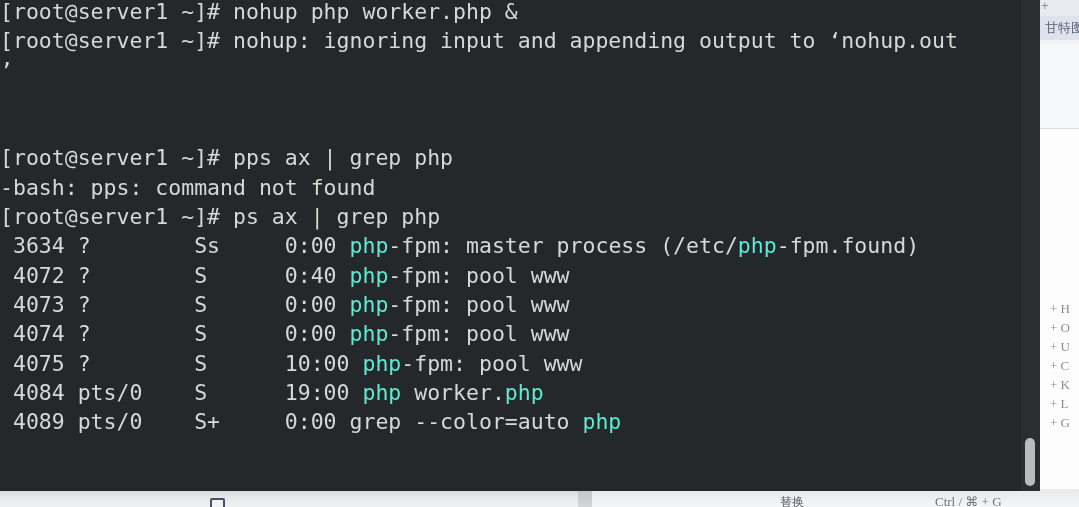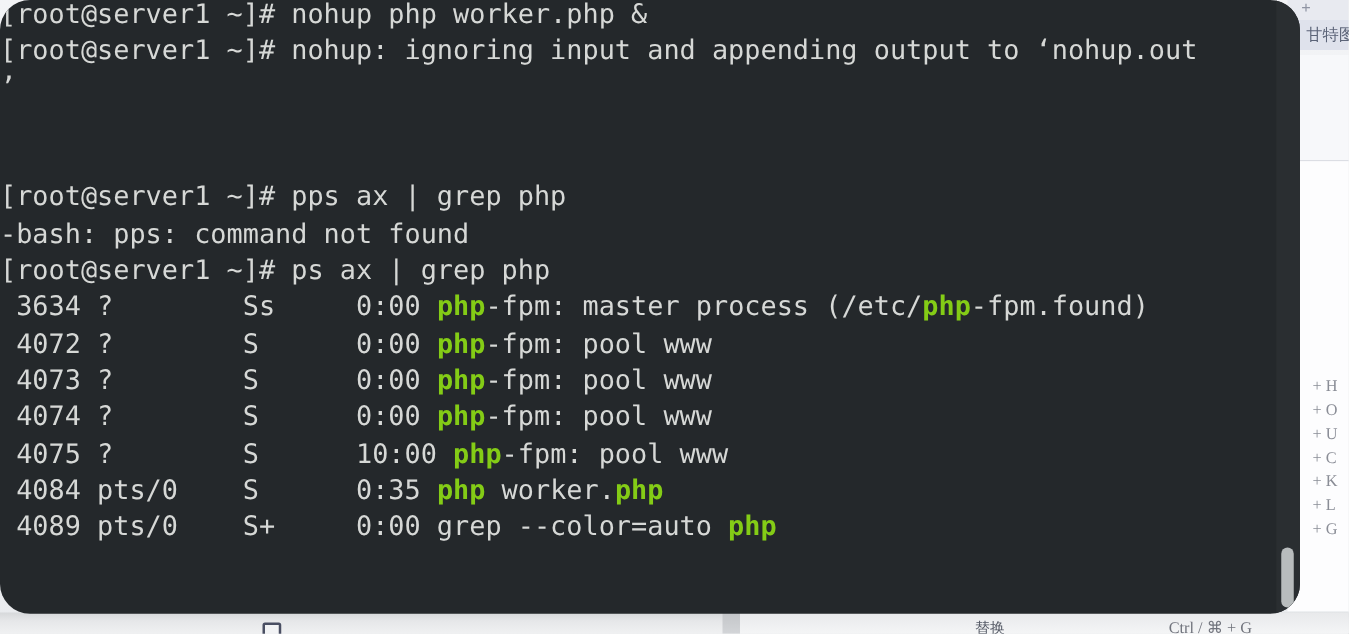--- a/index.html
+++ b/index.html
@@ -159,21 +159,20 @@
 
   
   .terminal {
     position: absolute;
     left: 0;
     top: 0;
     width: 1040px;
     height: 491px;
     background: #24282b;
     overflow: hidden;
-    border-radius: 24px;
   }
   .term-screen {
     position: absolute;
     left: 0;
     top: 0;
     width: 1021px;
     height: 491px;
     overflow: hidden;
   }
   .term-lines {
@@ -186,22 +185,22 @@
     height: 29.3px;
     line-height: 29.3px;
     font-family: "DejaVu Sans Mono", "Liberation Mono", monospace;
     font-size: 21.5px;
     letter-spacing: 0.0px;
     color: #d6d8d6;
     white-space: pre;
     padding-left: 0px;
   }
   .line .hl {
-    color: #84cc16;
-    font-weight: bold;
+    color: #5eead4;
+    font-weight: normal;
   }
 
   
   .term-scrollbar {
     position: absolute;
     right: 0px;
     top: 0;
     width: 19px;
     height: 491px;
     background: #2a2e31;
@@ -253,25 +252,25 @@
       <div class="term-lines" id="term-lines">
           <div class="line"><span>[root@server1 ~]# nohup php worker.php &amp;</span></div>
           <div class="line"><span>[root@server1 ~]# nohup: ignoring input and appending output to ‘nohup.out</span></div>
           <div class="line"><span>’</span></div>
           <div class="line"><span></span></div>
           <div class="line"><span></span></div>
           <div class="line"><span>[root@server1 ~]# pps ax | grep php</span></div>
           <div class="line"><span>-bash: pps: command not found</span></div>
           <div class="line"><span>[root@server1 ~]# ps ax | grep php</span></div>
           <div class="line"><span> 3634 ?        Ss     0:00 </span><span class="hl">php</span><span>-fpm: master process (/etc/</span><span class="hl">php</span><span>-fpm.found)</span></div>
-          <div class="line"><span> 4072 ?        S      0:00 </span><span class="hl">php</span><span>-fpm: pool www</span></div>
+          <div class="line"><span> 4072 ?        S      0:40 </span><span class="hl">php</span><span>-fpm: pool www</span></div>
           <div class="line"><span> 4073 ?        S      0:00 </span><span class="hl">php</span><span>-fpm: pool www</span></div>
           <div class="line"><span> 4074 ?        S      0:00 </span><span class="hl">php</span><span>-fpm: pool www</span></div>
           <div class="line"><span> 4075 ?        S      10:00 </span><span class="hl">php</span><span>-fpm: pool www</span></div>
-          <div class="line"><span> 4084 pts/0    S      0:35 </span><span class="hl">php</span><span> worker.</span><span class="hl">php</span></div>
+          <div class="line"><span> 4084 pts/0    S      19:00 </span><span class="hl">php</span><span> worker.</span><span class="hl">php</span></div>
           <div class="line"><span> 4089 pts/0    S+     0:00 grep --color=auto </span><span class="hl">php</span></div>
         </div>
     </div>
     <div class="term-scrollbar">
       <div class="term-scrollbar-thumb"></div>
     </div>
   </div>
 
 </div>
 

